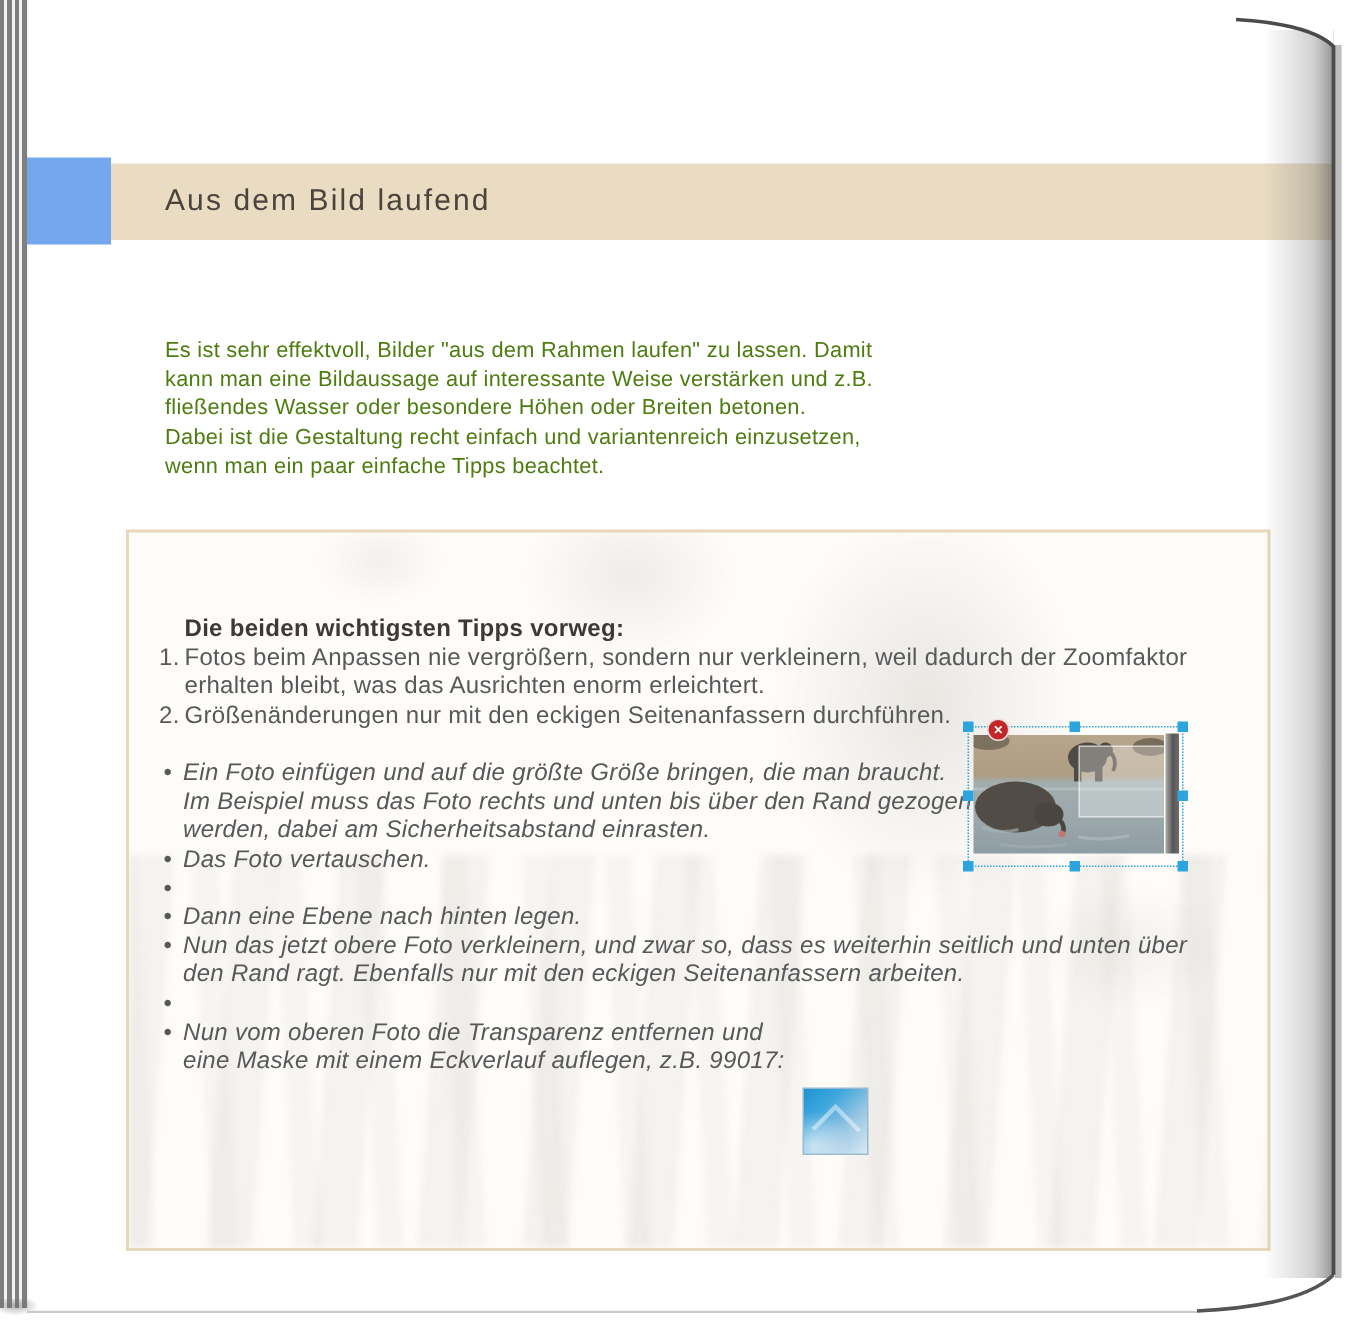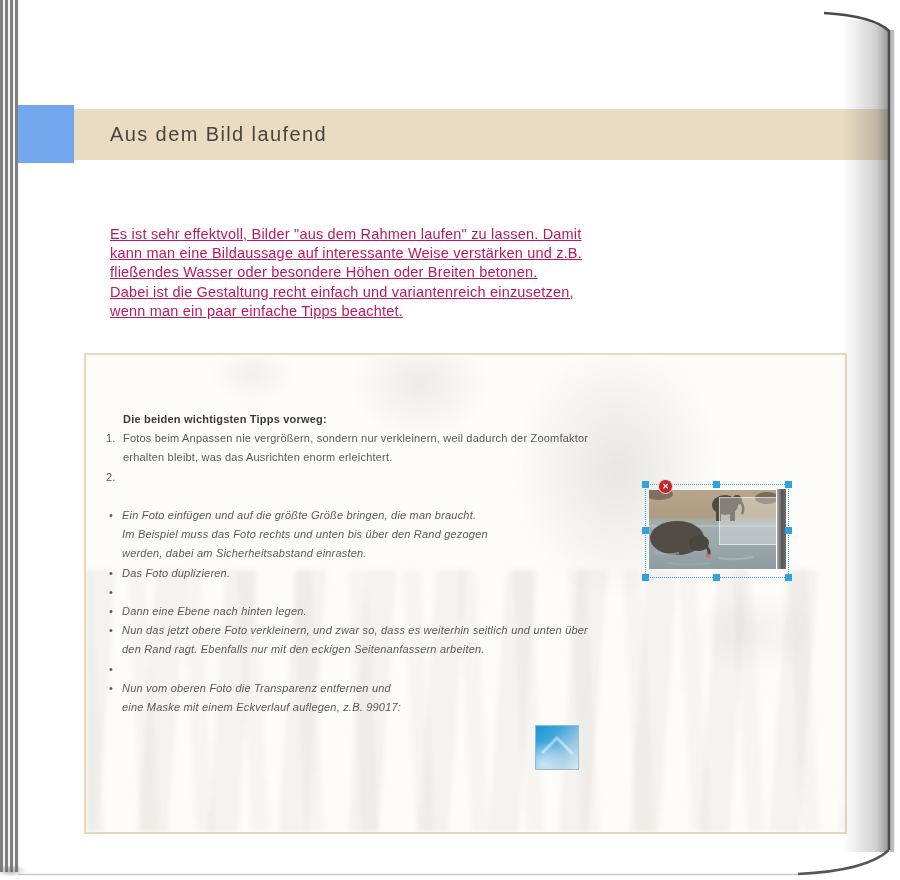--- a/index.html
+++ b/index.html
@@ -15,41 +15,41 @@
   }
   .binding-shadow{
     position:absolute;left:0;top:866px;width:26px;height:11px;
     background:radial-gradient(ellipse at 40% 40%,rgba(110,110,110,.55),rgba(110,110,110,0) 70%);
   }
   
   .header-accent{position:absolute;left:18px;top:105px;width:56px;height:58px;background:#74a7ee;}
   .header-bar{position:absolute;left:74px;top:109px;width:815px;height:51px;background:#e9dcc3;display:flex;align-items:center;}
   .page-title{margin-left:36px;font-size:20px;letter-spacing:1.4px;color:#4a443c;}
   
-  .intro{position:absolute;left:110px;top:225px;font-size:14.5px;line-height:19.2px;letter-spacing:.2px;white-space:pre;color:#be185d;text-decoration:underline;}
+  .intro{position:absolute;left:110px;top:225px;font-size:14.5px;line-height:19.2px;letter-spacing:.2px;white-space:pre;color:#4d7c0f;}
   
   .tips-box{
     position:absolute;left:84px;top:353px;width:759px;height:477px;
     border:2px solid #e8d8ba;background:#fdfcf9;overflow:hidden;
   }
   .tips-box::before{ 
     content:"";position:absolute;inset:0;filter:blur(2px);
     background:
       radial-gradient(ellipse 150px 190px at 70% 24%,rgba(110,102,90,.14),rgba(110,102,90,0) 68%),
       radial-gradient(ellipse 100px 80px at 44% 6%,rgba(110,102,90,.10),rgba(110,102,90,0) 70%),
       radial-gradient(ellipse 60px 40px at 22% 4%,rgba(110,102,90,.08),rgba(110,102,90,0) 70%),
       radial-gradient(ellipse 90px 60px at 88% 58%,rgba(110,102,90,.07),rgba(110,102,90,0) 70%);
   }
   .tips-box::after{ 
     content:"";position:absolute;left:0;right:0;top:45%;bottom:0;filter:blur(2.5px);
     background:
       repeating-linear-gradient(94deg,rgba(130,122,110,.07) 0 30px,rgba(130,122,110,0) 30px 70px),
       repeating-linear-gradient(87deg,rgba(130,122,110,.05) 0 18px,rgba(130,122,110,0) 18px 55px);
   }
-  .box-content{position:relative;z-index:2;padding:55px 0 0 20px;font-size:11px;line-height:19.2px;letter-spacing:.2px;}
+  .box-content{position:relative;z-index:2;padding:55px 0 0 20px;font-size:16px;line-height:19.2px;letter-spacing:.2px;}
   .box-heading{margin-left:17px;font-weight:bold;color:#3c3a37;}
   .num-item{display:flex;}
   .num-marker{width:17px;flex:none;}
   .num-text{white-space:pre;}
   .bullet-list{margin-top:19.2px;margin-left:3px;}
   .bullet-item{display:flex;}
   .bullet-char{width:13px;flex:none;}
   .bullet-text{white-space:pre;font-style:italic;}
   
   .thumb{position:absolute;left:645px;top:484px;width:144px;height:94px;z-index:5;}
@@ -106,32 +106,33 @@
     <div class="box-content">
       <div class="box-heading">Die beiden wichtigsten Tipps vorweg:</div>
 
       <div class="num-item">
         <span class="num-marker">1.</span>
         <span class="num-text">Fotos beim Anpassen nie vergrößern, sondern nur verkleinern, weil dadurch der Zoomfaktor
 erhalten bleibt, was das Ausrichten enorm erleichtert.</span>
       </div>
       <div class="num-item">
         <span class="num-marker">2.</span>
+        <span class="num-text">Größenänderungen nur mit den eckigen Seitenanfassern durchführen.</span>
       </div>
 
       <div class="bullet-list">
         <div class="bullet-item">
           <span class="bullet-char">•</span>
           <span class="bullet-text">Ein Foto einfügen und auf die größte Größe bringen, die man braucht.
 Im Beispiel muss das Foto rechts und unten bis über den Rand gezogen
 werden, dabei am Sicherheitsabstand einrasten.</span>
         </div>
         <div class="bullet-item">
           <span class="bullet-char">•</span>
-          <span class="bullet-text">Das Foto duplizieren.</span>
+          <span class="bullet-text">Das Foto vertauschen.</span>
         </div>
         <div class="bullet-item">
           <span class="bullet-char">•</span>
         </div>
         <div class="bullet-item">
           <span class="bullet-char">•</span>
           <span class="bullet-text">Dann eine Ebene nach hinten legen.</span>
         </div>
         <div class="bullet-item">
           <span class="bullet-char">•</span>

